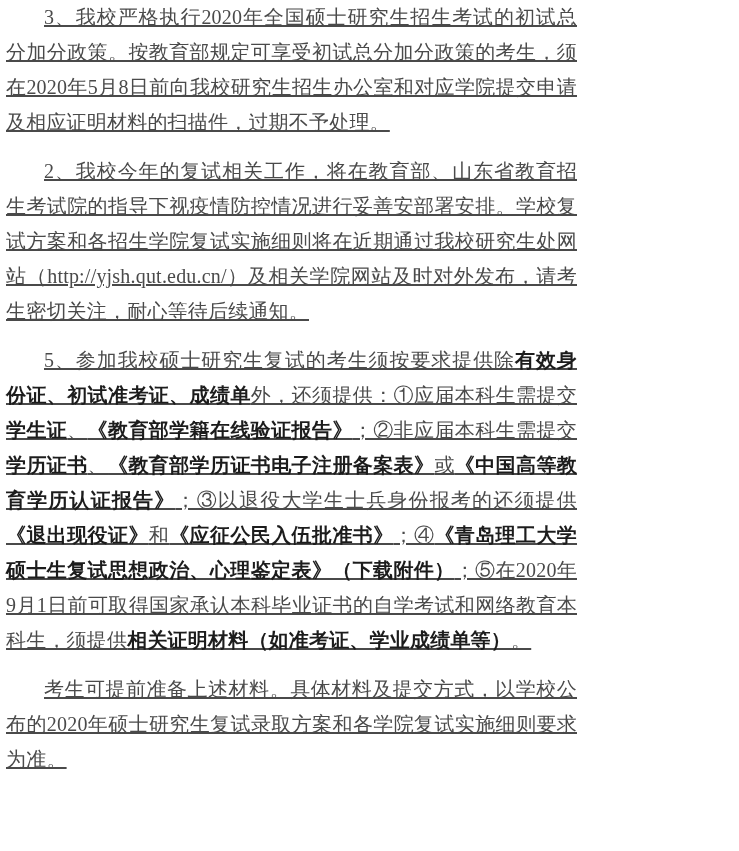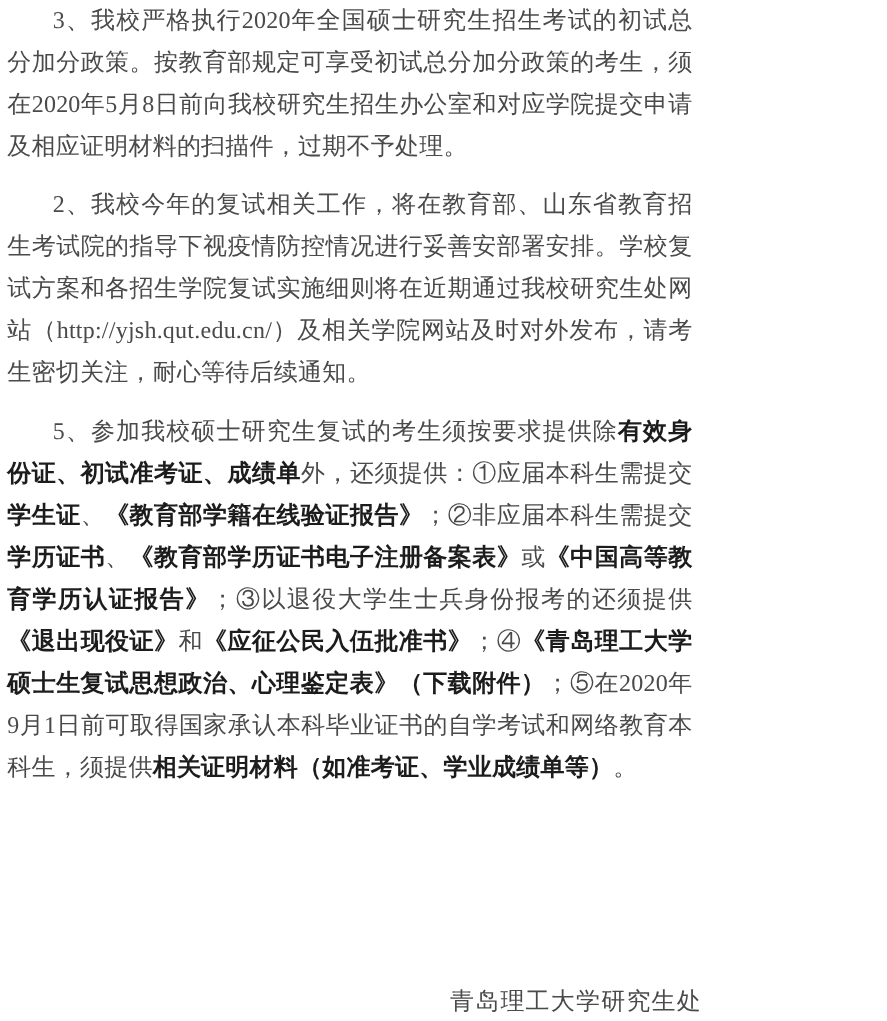--- a/index.html
+++ b/index.html
@@ -17,20 +17,21 @@
     height: 851px;
     overflow: hidden;
     background: var(--bg);
     font-family: "Liberation Serif", "DejaVu Serif", serif;
     color: var(--text);
   }
   .page {
     width: 601px;
     height: 851px;
     position: relative;
+    text-decoration: underline;
   }
   .content {
     padding: 0 24px 0 6px;
   }
   .para {
     margin: 0 0 14px 0;
     font-size: 20px;
     line-height: 35px;
     text-indent: 38px;
     text-align: justify;
@@ -58,18 +59,19 @@
 </style>
 </head>
 <body>
 
 <div class="page">
   <div class="content">
 
   <p class="para"><span class="run">3、我校严格执行2020年全国硕士研究生招生考试的初试总分加分政策。按教育部规定可享受初试总分加分政策的考生，须在2020年5月8日前向我校研究生招生办公室和对应学院提交申请及相应证明材料的扫描件，过期不予处理。</span></p>
       <p class="para"><span class="run">2、我校今年的复试相关工作，将在教育部、山东省教育招生考试院的指导下视疫情防控情况进行妥善安部署安排。学校复试方案和各招生学院复试实施细则将在近期通过我校研究生处网站（http://yjsh.qut.edu.cn/）及相关学院网站及时对外发布，请考生密切关注，耐心等待后续通知。</span></p>
       <p class="para"><span class="run">5、参加我校硕士研究生复试的考生须按要求提供除</span><span class="run bold">有效身份证、初试准考证、成绩单</span><span class="run">外，还须提供：①应届本科生需提交</span><span class="run bold">学生证</span><span class="run">、</span><span class="run bold">《教育部学籍在线验证报告》</span><span class="run">；②非应届本科生需提交</span><span class="run bold">学历证书</span><span class="run">、</span><span class="run bold">《教育部学历证书电子注册备案表》</span><span class="run">或</span><span class="run bold">《中国高等教育学历认证报告》</span><span class="run">；③以退役大学生士兵身份报考的还须提供</span><span class="run bold">《退出现役证》</span><span class="run">和</span><span class="run bold">《应征公民入伍批准书》</span><span class="run">；④</span><span class="run bold">《青岛理工大学硕士生复试思想政治、心理鉴定表》（下载附件）</span><span class="run">；⑤在2020年9月1日前可取得国家承认本科毕业证书的自学考试和网络教育本科生，须提供</span><span class="run bold">相关证明材料（如准考证、学业成绩单等）</span><span class="run">。</span></p>
+      <p class="para"><span class="run">考生可提前准备上述材料。具体材料及提交方式，以学校公布的2020年硕士研究生复试录取方案和各学院复试实施细则要求为准。</span></p>
     </div>
   <div class="signature">
     <div class="sig-line org">青岛理工大学研究生处</div>
     <div class="sig-line date">2020年4月29日</div>
   </div>
 </div>
 
 </body></html>

